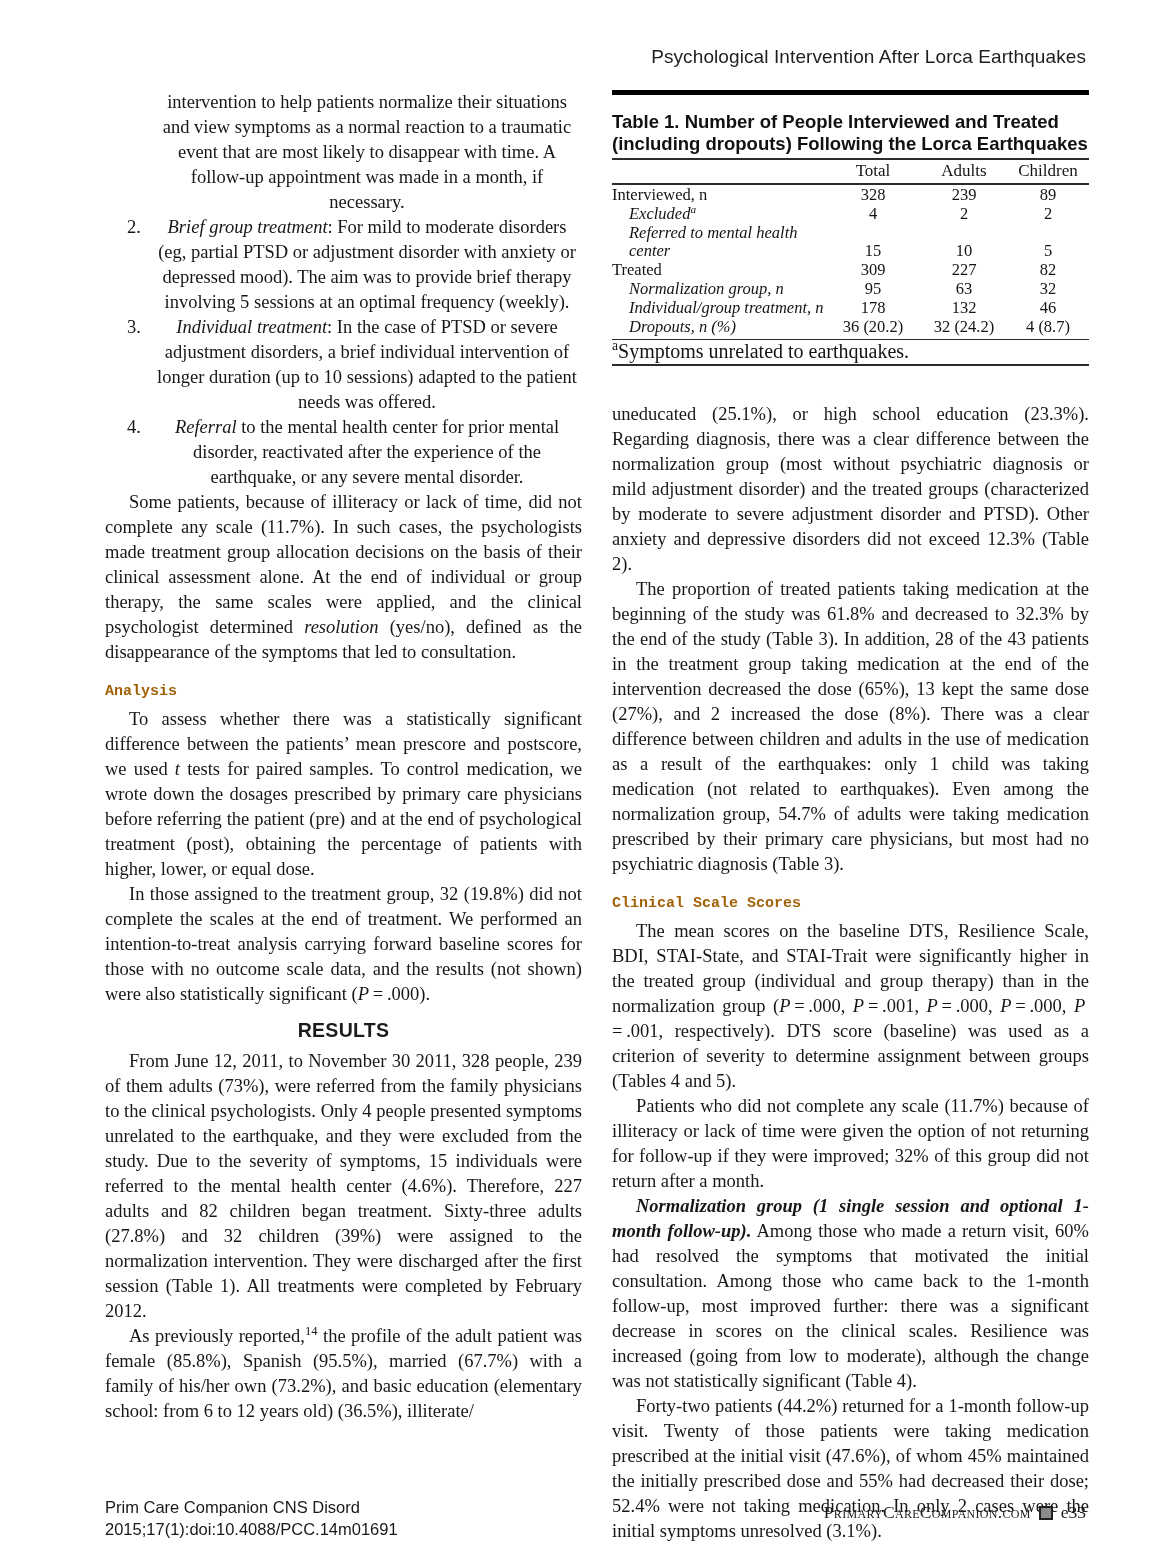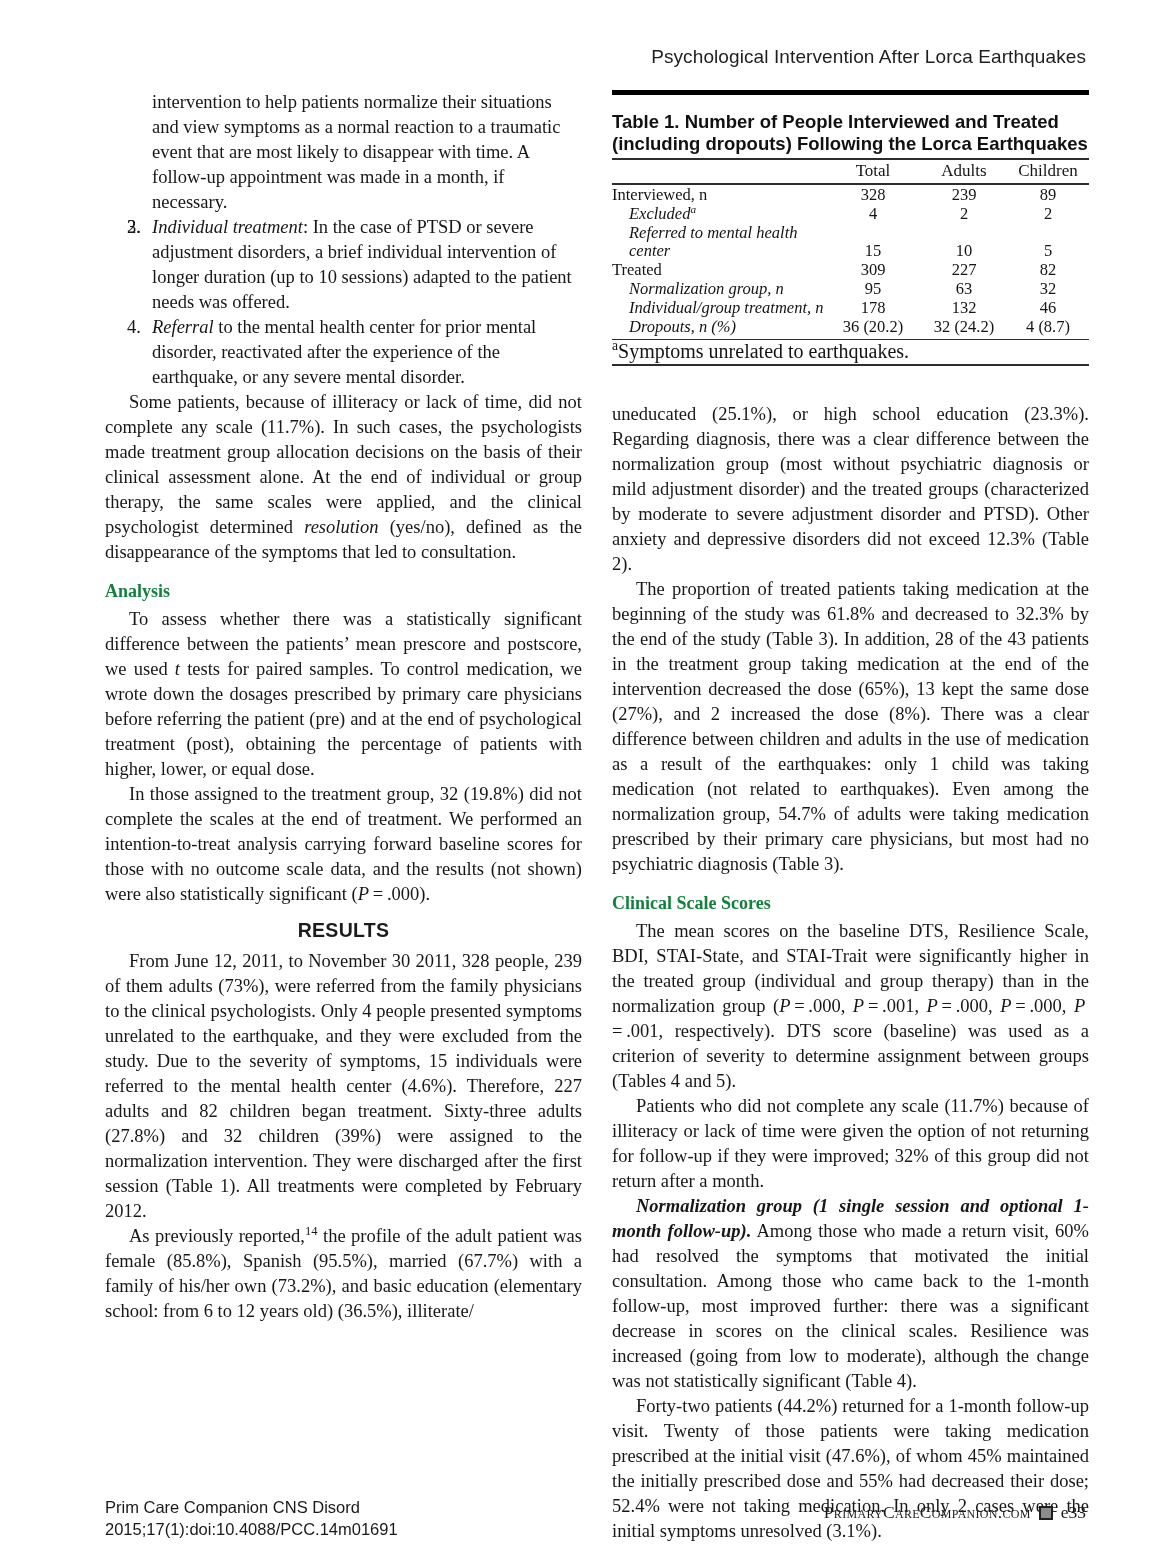--- a/index.html
+++ b/index.html
@@ -21,26 +21,26 @@
   .col{position:absolute;top:90px;width:477px;font-size:18.5px;line-height:25px;}
   #col-left{left:105px;}
   #col-right{left:612px;}
   .col p{margin:0;text-align:justify;}
   .col p.indent{text-indent:24px;}
   .col p.noindent{text-indent:0;}
   .seg-i{font-style:italic;}
   .seg-bi{font-style:italic;font-weight:bold;}
   sup{font-size:68%;line-height:0;vertical-align:super;}
   
-  .list-item{position:relative;padding-left:47px;text-align:left;}
+  .list-item{position:relative;padding-left:47px;text-align:center;}
   .list-item .marker{position:absolute;left:22px;top:0;}
   
   .sec-head{
-    font-family:Liberation Serif, serif;
-    font-weight:bold;font-size:18px;line-height:23px;color:#15803d;
+    font-family:Liberation Mono, monospace;
+    font-weight:bold;font-size:15px;line-height:23px;color:#a16207;
     margin:15px 0 4px 0;
   }
   .center-head{
     font-family:"Liberation Sans", sans-serif;
     font-weight:bold;font-size:19.5px;line-height:23px;color:#1b1b1b;
     text-align:center;margin:12px 0 7px 0;letter-spacing:0.3px;
   }
   .mt8{margin-top:8px;}
   
   .table-block{margin:0 0 36px 0;}
@@ -93,20 +93,21 @@
   <div class="running-head">Psychological Intervention After Lorca Earthquakes</div>
 
   <div class="col" id="col-left">
 
     <div class="list-item">
       <span class="marker"></span>
       <span>intervention to help patients normalize their situations and view symptoms as a normal reaction to a traumatic event that are most likely to disappear with time. A follow-up appointment was made in a month, if necessary.</span>
     </div>
     <div class="list-item">
       <span class="marker">2.</span>
+      <span><span class="seg-i">Brief group treatment</span><span>: For mild to moderate disorders (eg, partial PTSD or adjustment disorder with anxiety or depressed mood). The aim was to provide brief therapy involving 5 sessions at an optimal frequency (weekly).</span></span>
     </div>
     <div class="list-item">
       <span class="marker">3.</span>
       <span><span class="seg-i">Individual treatment</span><span>: In the case of PTSD or severe adjustment disorders, a brief individual intervention of longer duration (up to 10 sessions) adapted to the patient needs was offered.</span></span>
     </div>
     <div class="list-item">
       <span class="marker">4.</span>
       <span><span class="seg-i">Referral</span><span> to the mental health center for prior mental disorder, reactivated after the experience of the earthquake, or any severe mental disorder.</span></span>
     </div>
 

